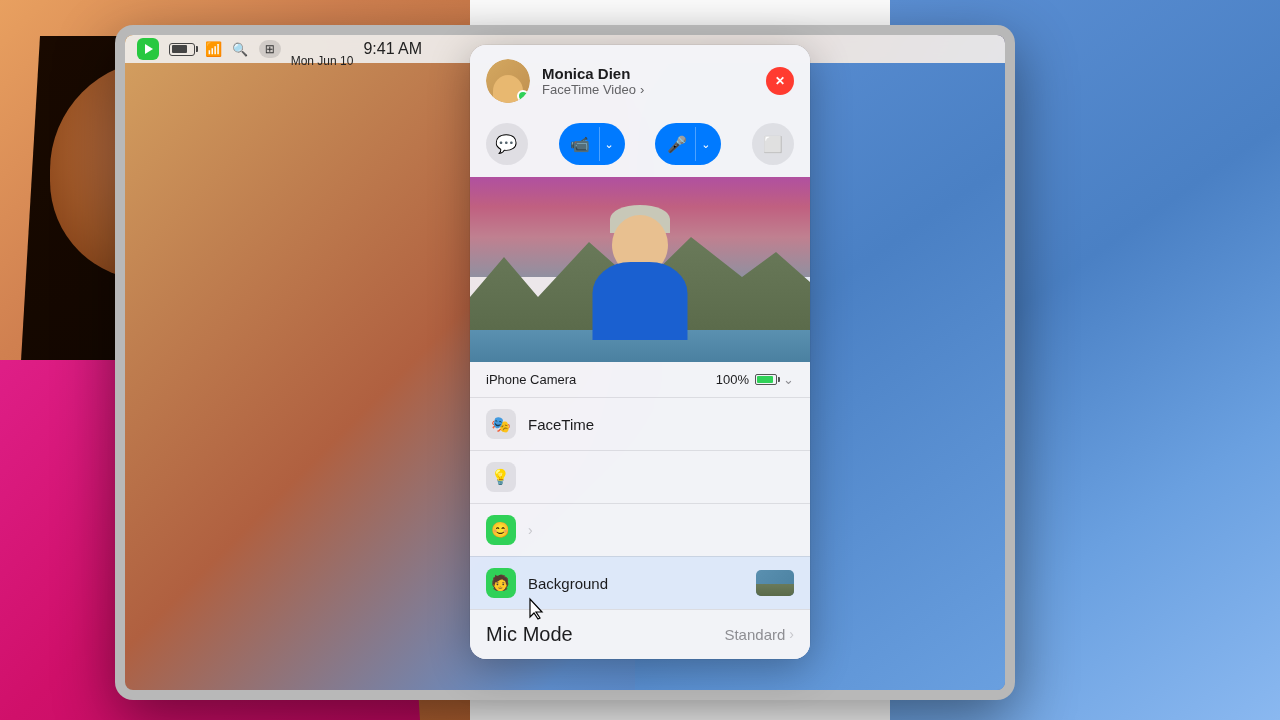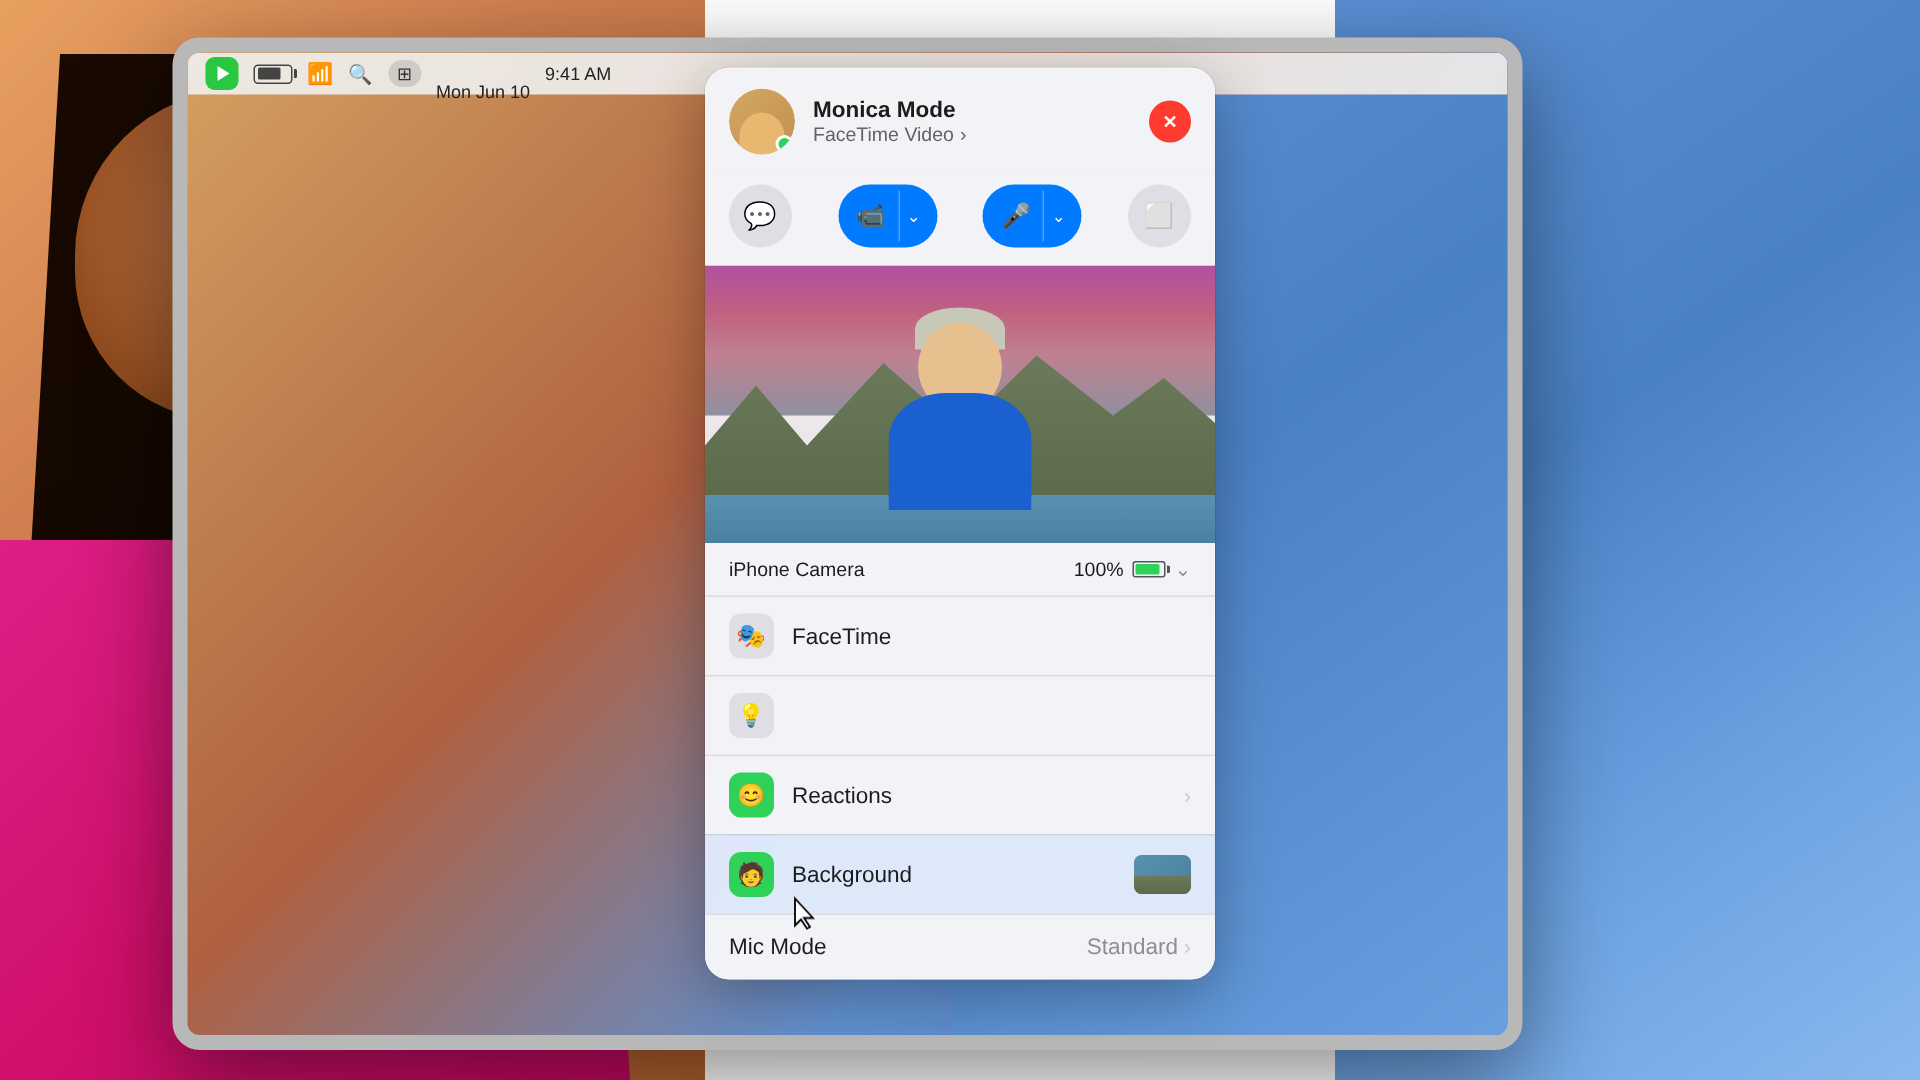--- a/index.html
+++ b/index.html
@@ -172,21 +172,21 @@
     .mic-mode-row {
       padding: 13px 16px;
       display: flex;
       align-items: center;
       justify-content: space-between;
       border-top: 0.5px solid rgba(60, 60, 67, 0.12);
       background: rgba(242, 242, 247, 0.95);
     }
 
     .mic-mode-label {
-      font-size: 15px;
+      font-size: 20px;
       color: #1c1c1e;
     }
 
     .mic-mode-value {
       display: flex;
       align-items: flex-start;
       gap: 4px;
       font-size: 15px;
       color: #8e8e93;
     }
@@ -244,41 +244,41 @@
         </div>
       </div>
 
       <div style="font-size:14px;color:#333;">📶</div>
 
       <div style="font-size:13px;color:#333;">🔍</div>
 
       <div style="font-size:12px;color:#333;background:rgba(100,100,100,0.2);border-radius:10px;padding:2px 6px;">⊞</div>
 
       <div style="font-size:12px;color:#222;font-weight:500;margin-top:24px;">Mon Jun 10</div>
-      <div style="font-size:12px;color:#222;font-weight:500;">9:41 AM</div>
+      <div style="font-size:16px;color:#222;font-weight:500;">9:41 AM</div>
     </div>
 
     <div style="position:absolute;top:28px;right:0;width:370px;height:640px;background:linear-gradient(145deg,#5b8fd4 0%,#4a80c4 40%,#6aa0e0 100%);"></div>
 
   </div>
 </div>
 
 <div class="call-panel">
 
   <div class="panel-header">
 
     <div class="avatar">
       <div style="width:44px;height:44px;background:linear-gradient(135deg,#d4a860,#c09050);border-radius:50%;display:flex;align-items:flex-end;justify-content:center;overflow:hidden;">
         <div style="width:30px;height:32px;background:#e8b870;border-radius:50% 50% 0 0;position:relative;top:4px;"></div>
       </div>
       <div class="green-dot"></div>
     </div>
 
     <div class="caller-info">
-      <div class="caller-name">Monica Mode</div>
+      <div class="caller-name">Monica Dien</div>
       <div class="call-type">
         <span>FaceTime Video</span>
         <span style="font-size:13px;color:#636366;">›</span>
       </div>
     </div>
 
     <div class="close-btn"></div>
   </div>
 
   <div class="controls-row">
@@ -354,21 +354,20 @@
       <div style="width:30px;height:30px;border-radius:8px;background:rgba(118,118,128,0.16);display:flex;align-items:center;justify-content:center;font-size:16px;">🎭</div>
       <span class="menu-item-label">FaceTime</span>
     </div>
 
     <div class="menu-item">
       <div style="width:30px;height:30px;border-radius:8px;background:rgba(118,118,128,0.16);display:flex;align-items:center;justify-content:center;font-size:15px;">💡</div>
     </div>
 
     <div class="menu-item">
       <div style="width:30px;height:30px;border-radius:8px;background:#30d158;display:flex;align-items:center;justify-content:center;font-size:15px;">😊</div>
-      <span class="menu-item-label">Reactions</span>
       <div style="font-size:14px;color:#c7c7cc;">›</div>
     </div>
 
     <div class="menu-item highlighted-row" style="background:rgba(160,200,255,0.25);">
       <div style="width:30px;height:30px;border-radius:8px;background:#30d158;display:flex;align-items:center;justify-content:center;font-size:15px;">🧑</div>
       <span class="menu-item-label">Background</span>
 
       <div style="width:38px;height:26px;border-radius:5px;overflow:hidden;background:linear-gradient(135deg,#5a90b0,#4a80a0);display:flex;align-items:flex-end;">
         <div style="width:100%;height:12px;background:linear-gradient(180deg,#6a7a5a,#5a6a4a);"></div>
       </div>

